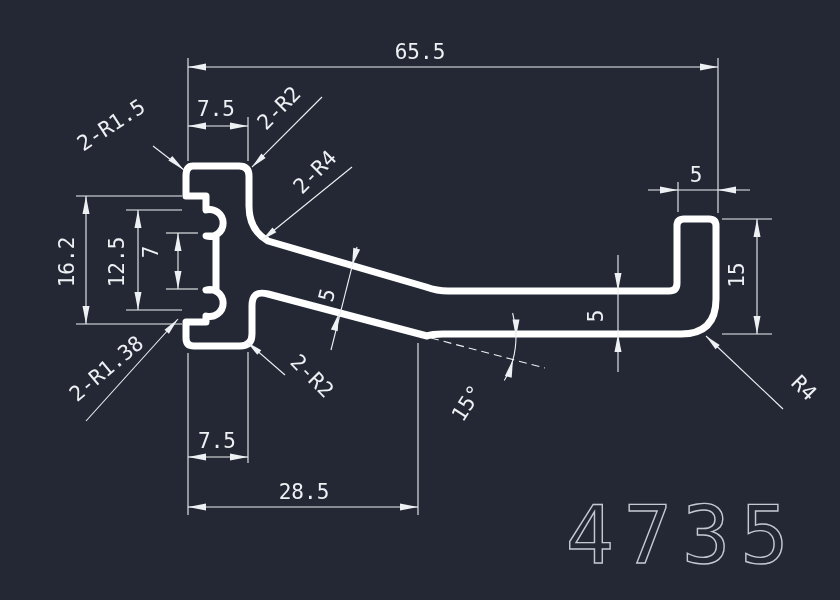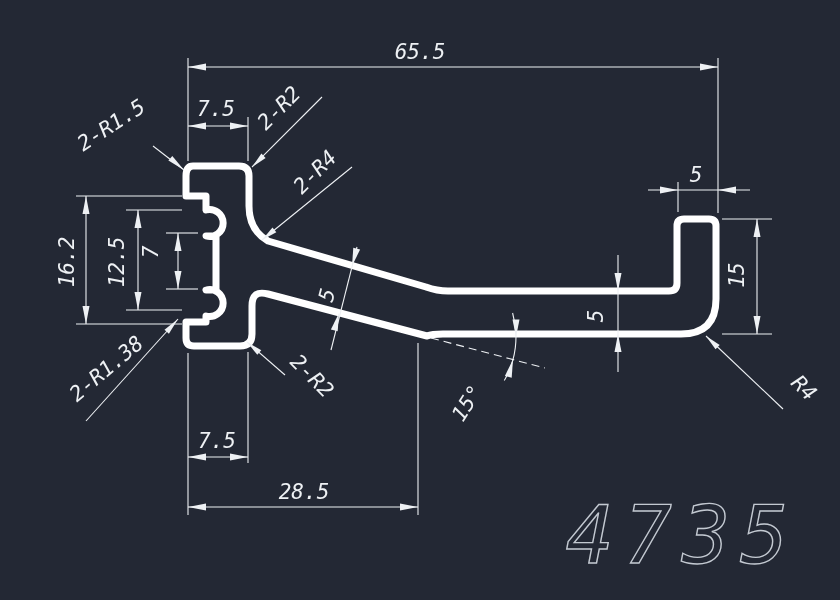--- a/index.html
+++ b/index.html
@@ -1,16 +1,16 @@
 <!DOCTYPE html>
 <html><head>
 <meta charset="utf-8">
 <style>
   html,body{margin:0;padding:0;background:#232834;}
-  .stage{position:relative;width:840px;height:600px;background:#232834;overflow:hidden;font-style:italic;}
+  .stage{position:relative;width:840px;height:600px;background:#232834;overflow:hidden;}
   svg{display:block;}
   .dim-line{stroke:#eef1f4;stroke-width:1.1;fill:none;}
   .dash{stroke-dasharray:8 5;}
   .arrow{fill:#eef1f4;stroke:none;}
   .dim-text{fill:#eef1f4;font-family:"DejaVu Sans Mono",monospace;font-size:21px;text-anchor:middle;}
   .profile{stroke:#ffffff;stroke-width:7;fill:none;stroke-linejoin:round;stroke-linecap:round;}
   .partnum{fill:none;stroke:#c3c9d1;stroke-width:1.4;font-family:"DejaVu Sans Mono",monospace;
            font-size:80px;letter-spacing:10px;text-anchor:middle;}
 </style>
 </head>

